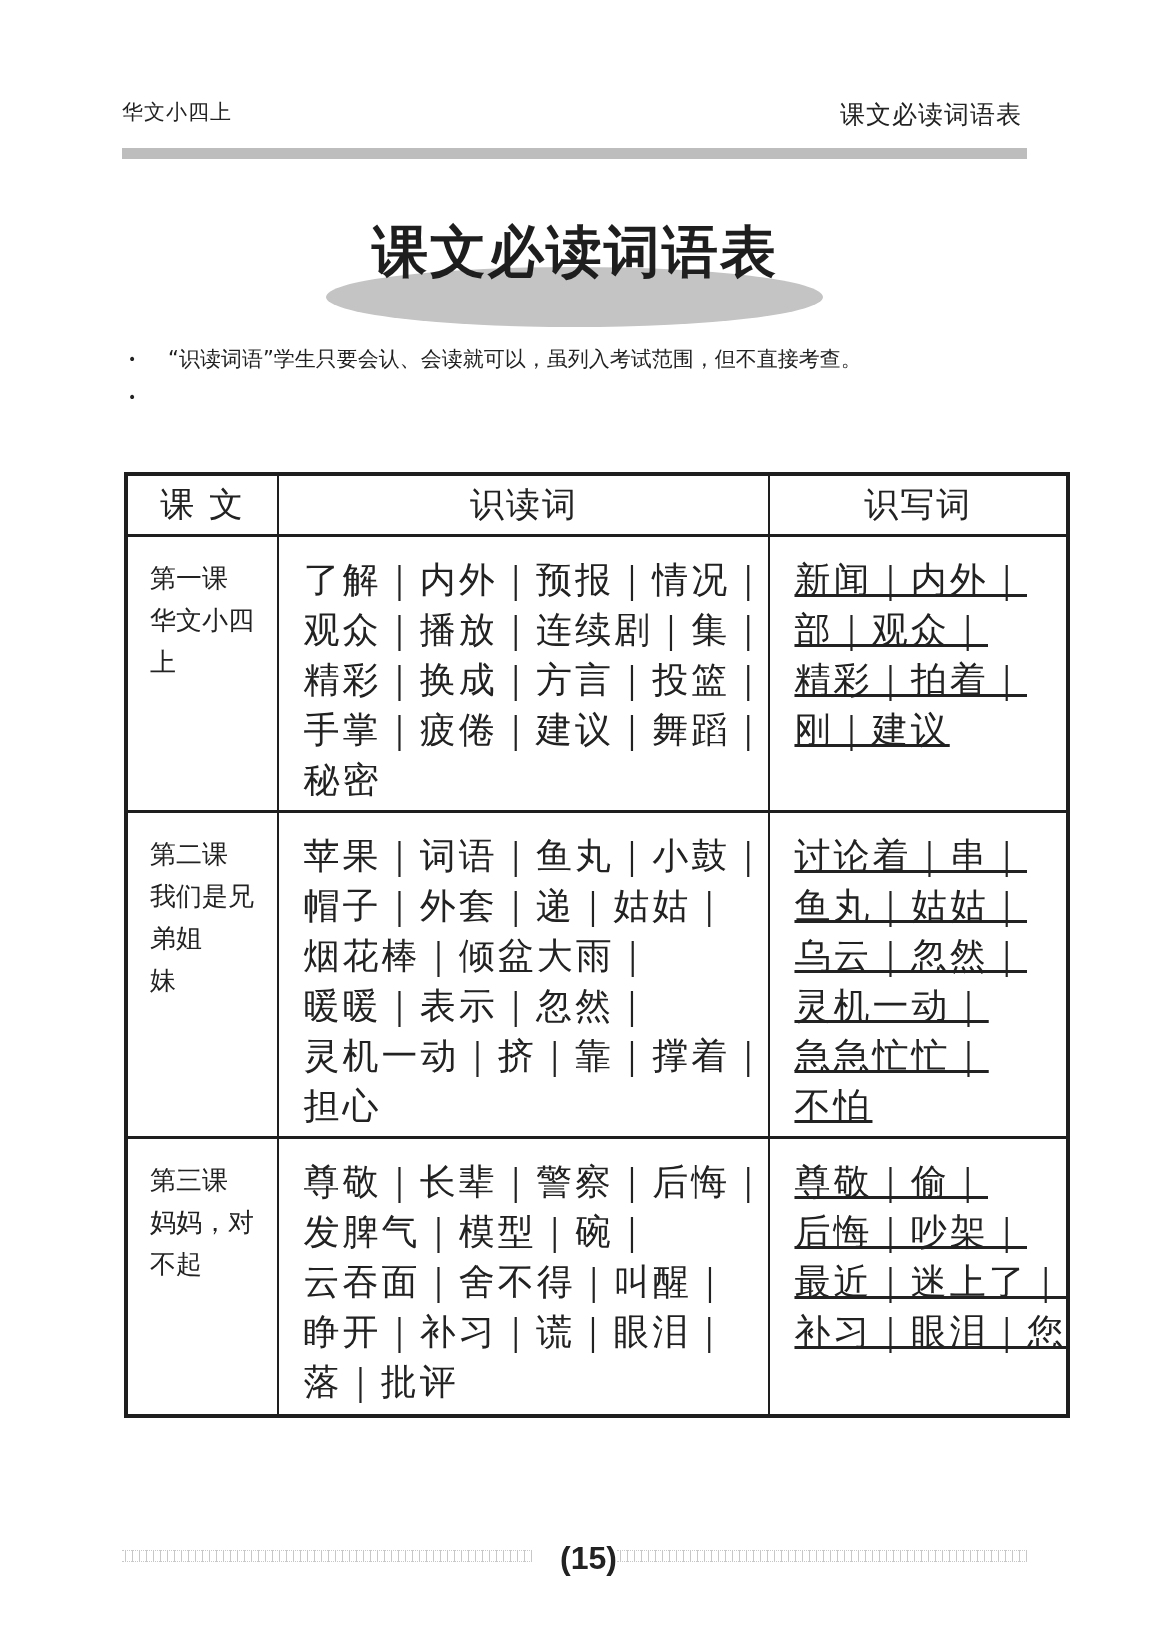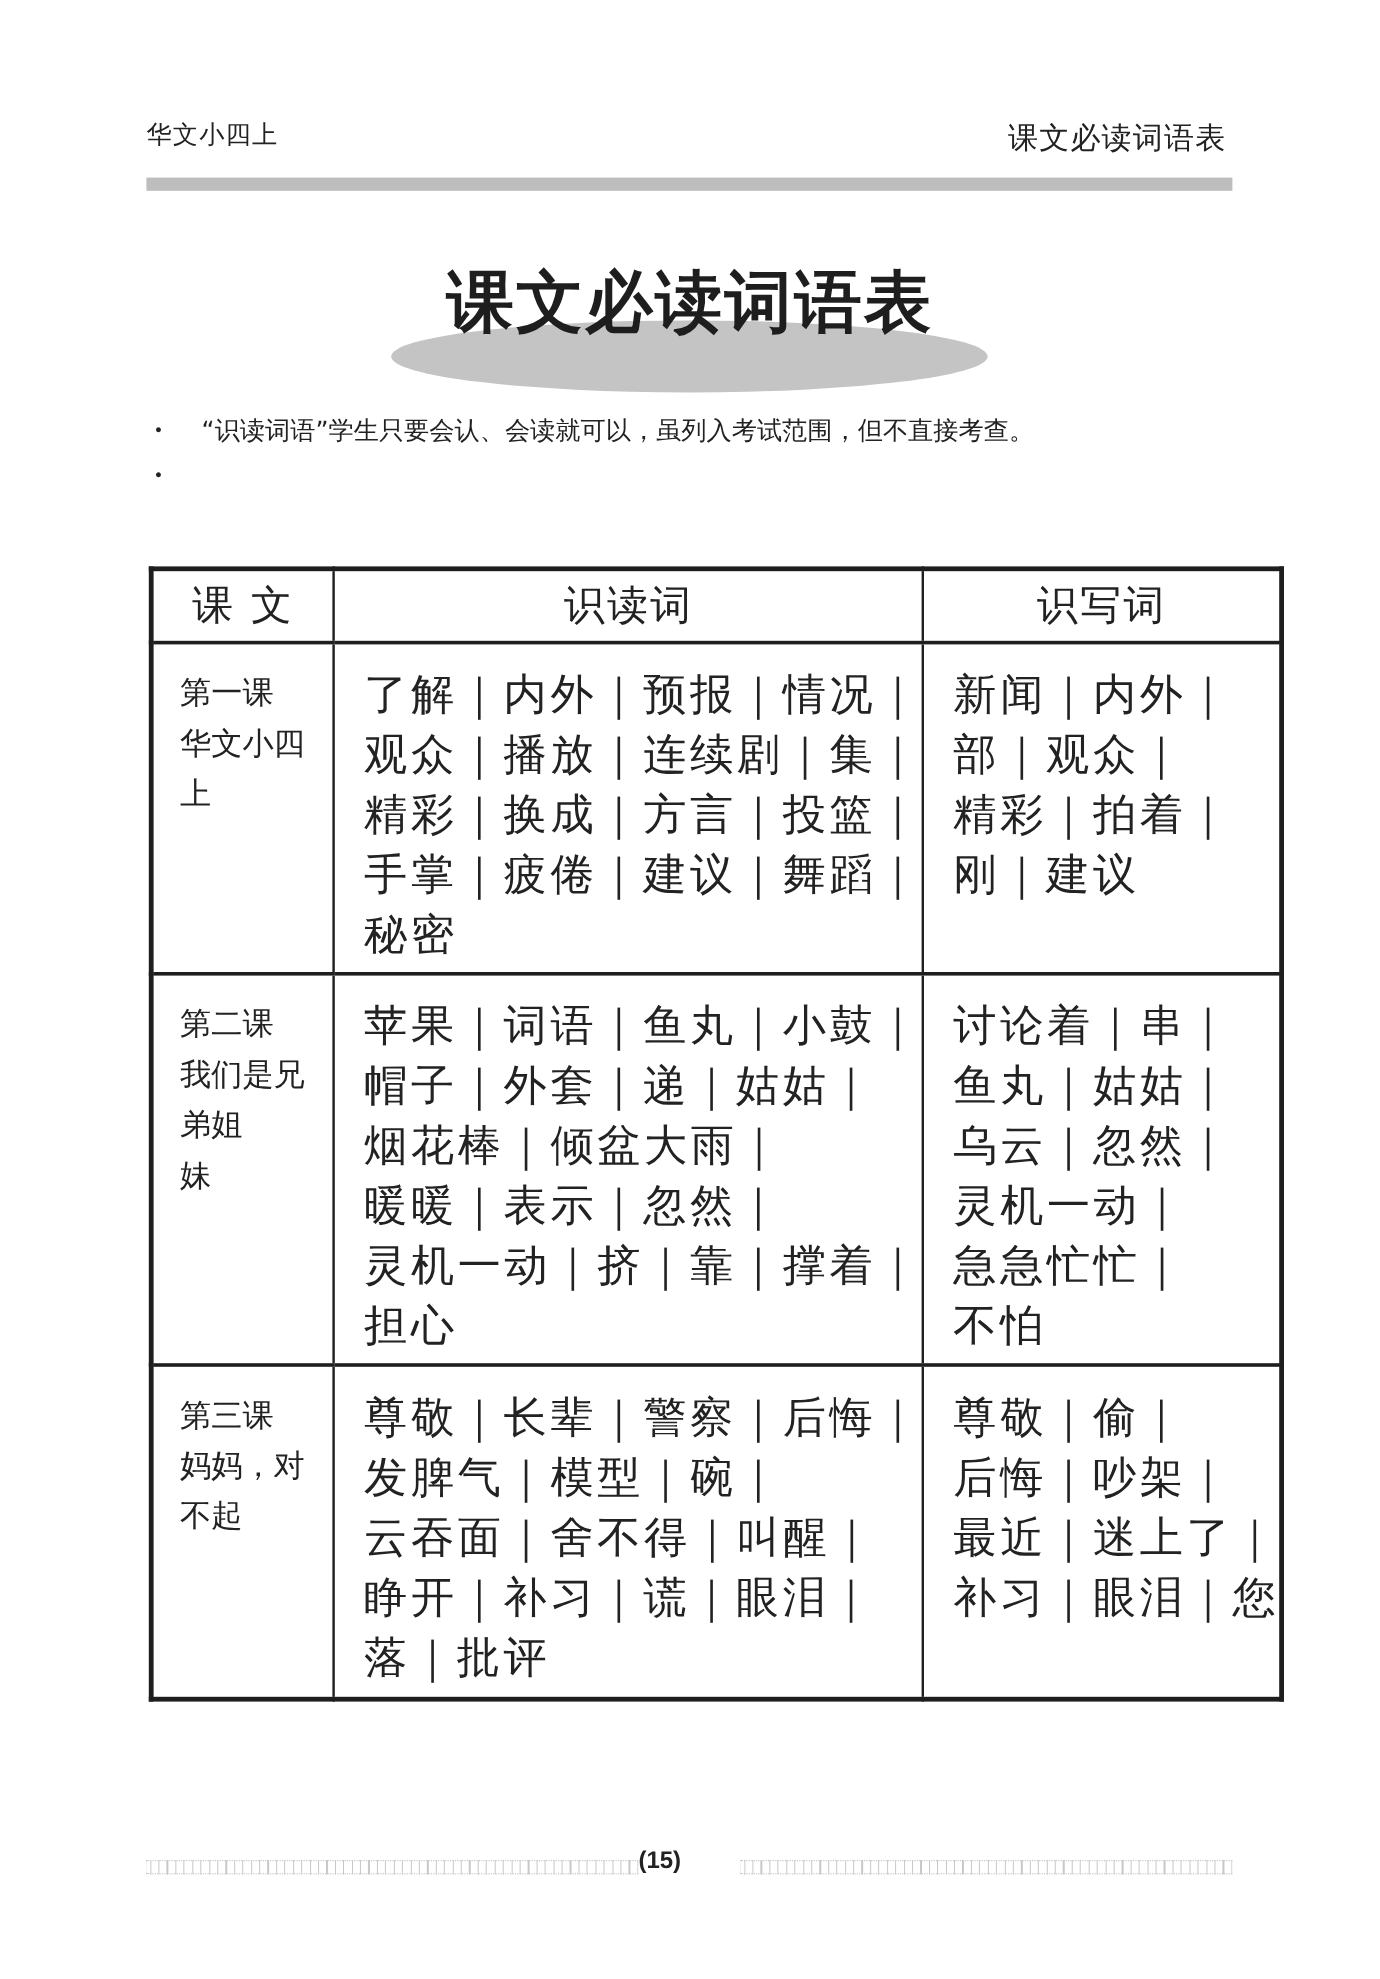--- a/index.html
+++ b/index.html
@@ -15,29 +15,29 @@
     .bullet { position: relative; height: 38px; font-size: 21px; line-height: 38px; }
     .bullet .dot { position: absolute; left: 0; top: 0; width: 20px; font-size: 14px; }
     .bullet .txt { position: absolute; left: 40px; top: 0; white-space: nowrap; }
     table.words { position: absolute; left: 124px; top: 472px; width: 946px; border-collapse: collapse; border: 4px solid #1e1e1e; }
     table.words th, table.words td { border: 2px solid #1e1e1e; vertical-align: top; }
     table.words th { height: 56px; font-size: 34px; font-weight: normal; vertical-align: middle; text-align: center; letter-spacing: 2px; }
     table.words tr.hrow th { border-bottom: 3px solid #1e1e1e; }
     table.words tr.lesson td { border-bottom: 3px solid #1e1e1e; }
     td.lesson-cell { width: 186px; padding: 20px 0 0 22px; font-size: 26px; line-height: 42px; }
     td.read-cell { width: 405px; padding: 18px 0 0 24px; }
-    td.write-cell { padding: 18px 0 0 24px; }
+    td.write-cell { padding: 18px 0 0 24px; text-decoration: underline; }
     .wline { font-family: "DejaVu Serif", "Liberation Serif", serif; font-size: 36px; line-height: 50px; letter-spacing: 3px; white-space: nowrap; }
     .footer { position: absolute; left: 122px; top: 1540px; width: 905px; height: 30px; }
     .footer .deco { position: absolute; top: 10px; height: 10px;
       background: repeating-linear-gradient(90deg, transparent 0 3px, #c8c8c8 3px 4px, transparent 4px 7px);
       border-top: 1px dotted #c8c8c8; border-bottom: 1px dotted #c8c8c8; }
     .footer .deco.left { left: 0; width: 410px; }
     .footer .deco.right { right: 0; width: 410px; }
-    .footer .pnum { position: absolute; left: 410px; width: 85px; top: 0; text-align: left; font-size: 20px; font-weight: bold; font-family: "Liberation Sans", sans-serif; }
+    .footer .pnum { position: absolute; left: 410px; width: 85px; top: 0; text-align: right; font-size: 32px; font-weight: bold; font-family: "Liberation Sans", sans-serif; }
   </style>
 </head>
 <body>
 
 <div class="hdr-left">华文小四上</div>
 <div class="hdr-right">课文必读词语表</div>
 <div class="hdr-bar"></div>
 
 <div class="title-wrap">
   <div class="title-ellipse"></div>

